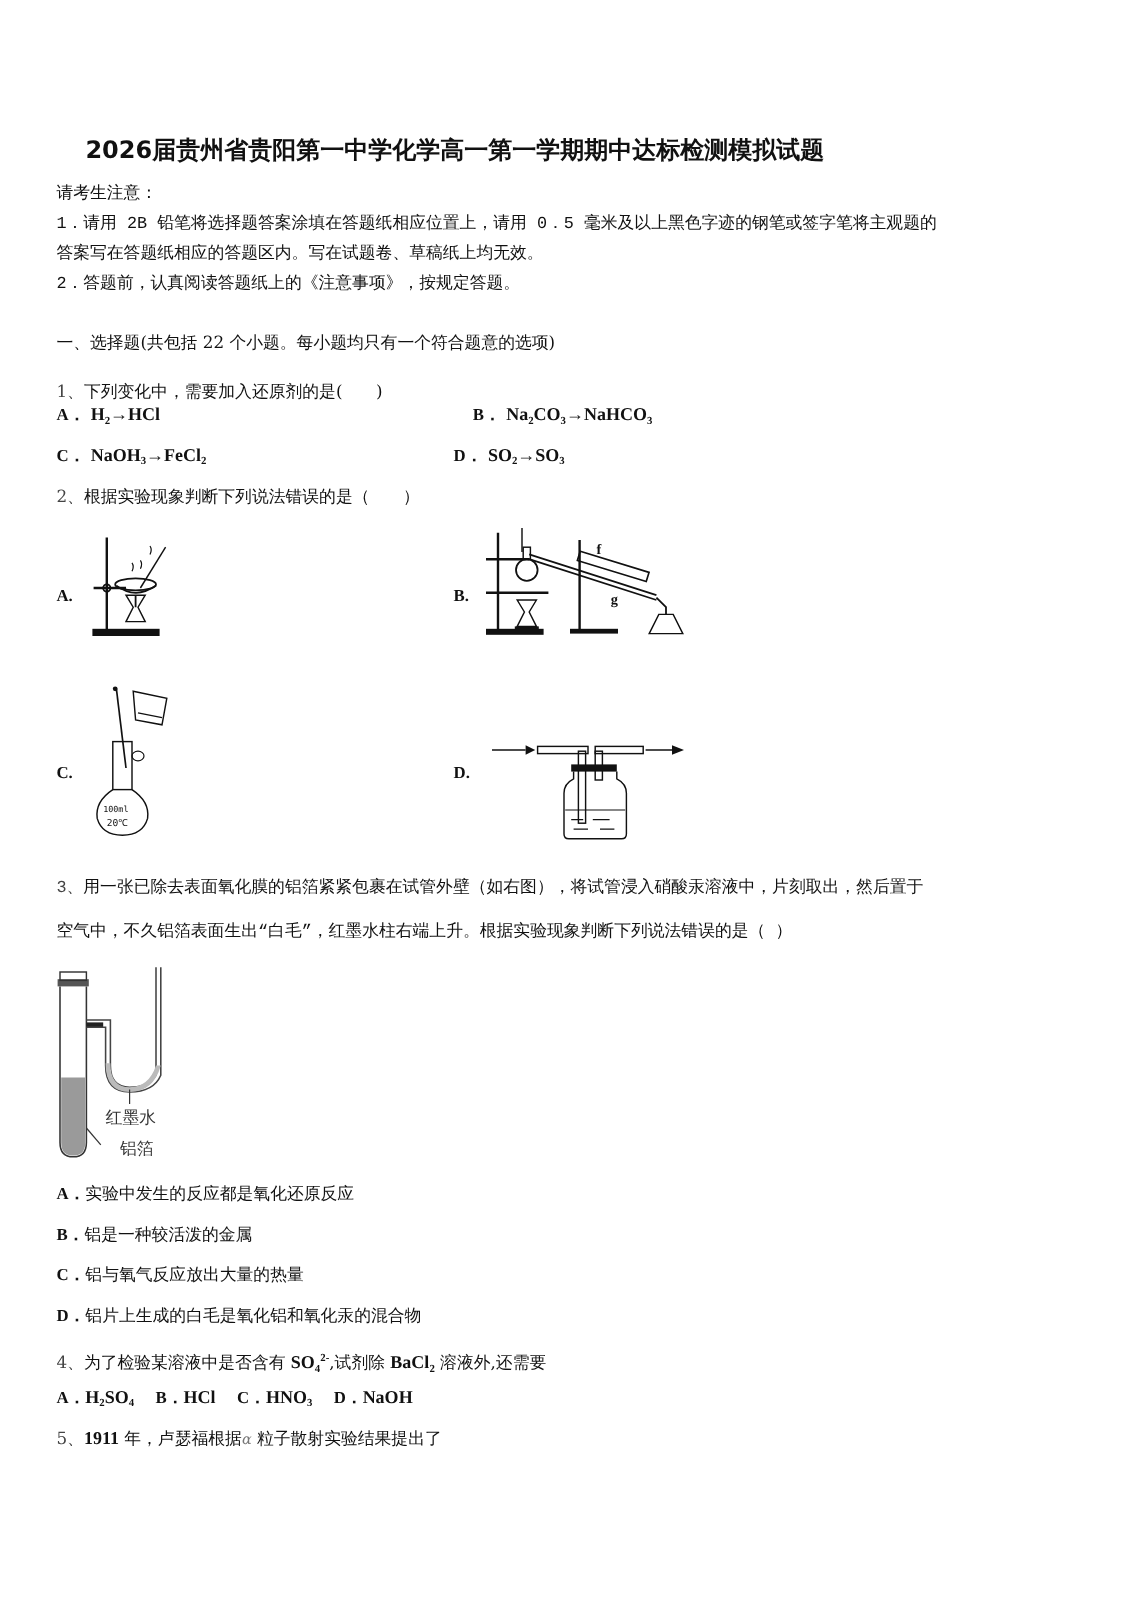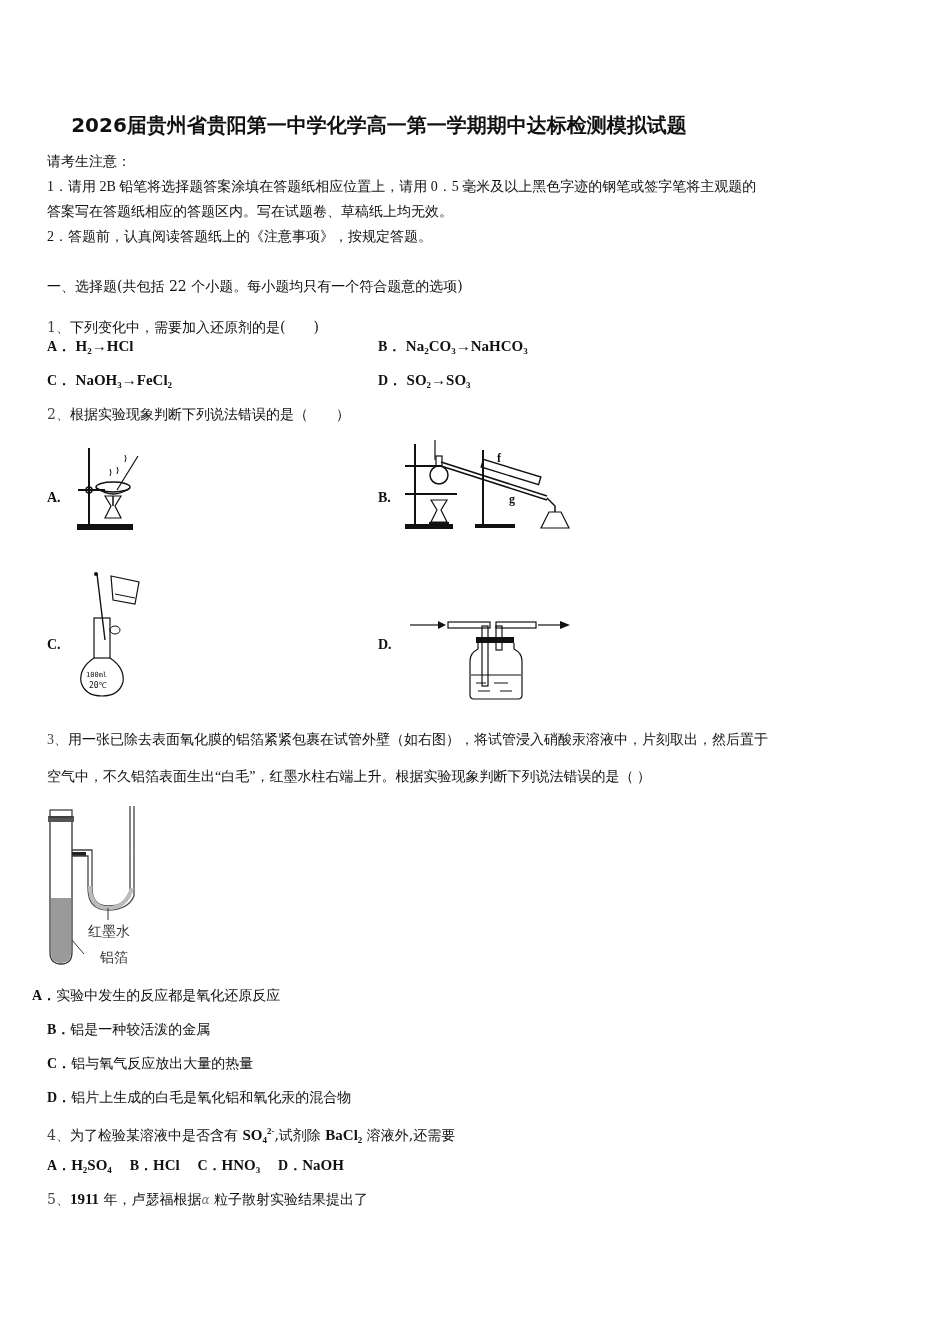--- a/index.html
+++ b/index.html
@@ -1,20 +1,20 @@
 <!DOCTYPE html>
 <html><head>
   <meta charset="utf-8">
   <style>
     html, body { margin: 0; padding: 0; background: #ffffff; }
     body { width: 950px; height: 1344px; position: relative; overflow: hidden; color: #111; font-family: "DejaVu Serif", "Liberation Serif", serif; }
     .abs { position: absolute; white-space: nowrap; }
     .title { left: 0; width: 758px; top: 112px; text-align: center; font-family: "DejaVu Sans", "Liberation Sans", sans-serif; font-weight: bold; font-size: 20px; letter-spacing: 0px; }
     .txt { font-size: 14px; line-height: 20px; }
-    .sans { font-family: Liberation Serif, serif; }
+    .sans { font-family: Liberation Mono, monospace; }
     .opt-label { font-weight: bold; font-family: "Liberation Serif", serif; }
     .chem { font-weight: bold; font-family: "Liberation Serif", serif; font-size: 15px; }
     sub, sup { font-size: 9px; }
     sub { vertical-align: -3px; }
     sup { vertical-align: 6px; }
     .diagram { position: absolute; }
     .q-num { color: #444; }
   </style>
 </head>
 <body>
@@ -29,21 +29,21 @@
 <div class="abs txt" style="left:47px; top:276px;">一、选择题(共包括 22 个小题。每小题均只有一个符合题意的选项)</div>
 
 <div class="abs txt" style="left:47px; top:317px;">
   <span class="q-num">1、</span><span>下列变化中，需要加入还原剂的是(　　)</span>
 </div>
 
 <div class="abs txt" style="left:47px; top:336px;">
   <span class="opt-label">A．</span>
   <span class="chem"><span>H</span><sub>2</sub><span>→HCl</span></span>
 </div>
-<div class="abs txt" style="left:378px; top:336px;">
+<div class="abs txt" style="left:394px; top:336px;">
   <span class="opt-label">B．</span>
   <span class="chem"><span>Na</span><sub>2</sub><span>CO</span><sub>3</sub><span>→NaHCO</span><sub>3</sub></span>
 </div>
 <div class="abs txt" style="left:47px; top:370px;">
   <span class="opt-label">C．</span>
   <span class="chem"><span>NaOH</span><sub>3</sub><span>→FeCl</span><sub>2</sub></span>
 </div>
 <div class="abs txt" style="left:378px; top:370px;">
   <span class="opt-label">D．</span>
   <span class="chem"><span>SO</span><sub>2</sub><span>→SO</span><sub>3</sub></span>
@@ -131,21 +131,21 @@
   <rect x="28" y="50" width="14" height="4" fill="#222"></rect>
   <path d="M28 48 L48 48 L48 86 Q48 104 64 104 Q80 104 86 94 L86 4" fill="none" stroke="#444" stroke-width="1.3"></path>
   <path d="M28 54 L44 54 L44 86 Q44 108 64 108 Q84 108 90 94 L90 4" fill="none" stroke="#444" stroke-width="1.3"></path>
   <path d="M44 84 Q44 108 64 108 Q84 108 90 86 L86 86 Q80 104 64 104 Q48 104 48 84 Z" fill="#bbb"></path>
   <line x1="64" y1="106" x2="64" y2="118" stroke="#333" stroke-width="1"></line>
   <line x1="28" y1="138" x2="40" y2="152" stroke="#333" stroke-width="1"></line>
   <text x="44" y="134" font-family="DejaVu Sans, sans-serif" font-size="14" fill="#333">红墨水</text>
   <text x="56" y="160" font-family="DejaVu Sans, sans-serif" font-size="14" fill="#333">铝箔</text>
 </svg>
 
-<div class="abs txt" style="left:32px; top:985px;">
+<div class="abs txt" style="left:47px; top:985px;">
   <span class="opt-label">A．</span><span>实验中发生的反应都是氧化还原反应</span>
 </div>
 <div class="abs txt" style="left:47px; top:1019px;">
   <span class="opt-label">B．</span><span>铝是一种较活泼的金属</span>
 </div>
 <div class="abs txt" style="left:47px; top:1053px;">
   <span class="opt-label">C．</span><span>铝与氧气反应放出大量的热量</span>
 </div>
 <div class="abs txt" style="left:47px; top:1087px;">
   <span class="opt-label">D．</span><span>铝片上生成的白毛是氧化铝和氧化汞的混合物</span>

